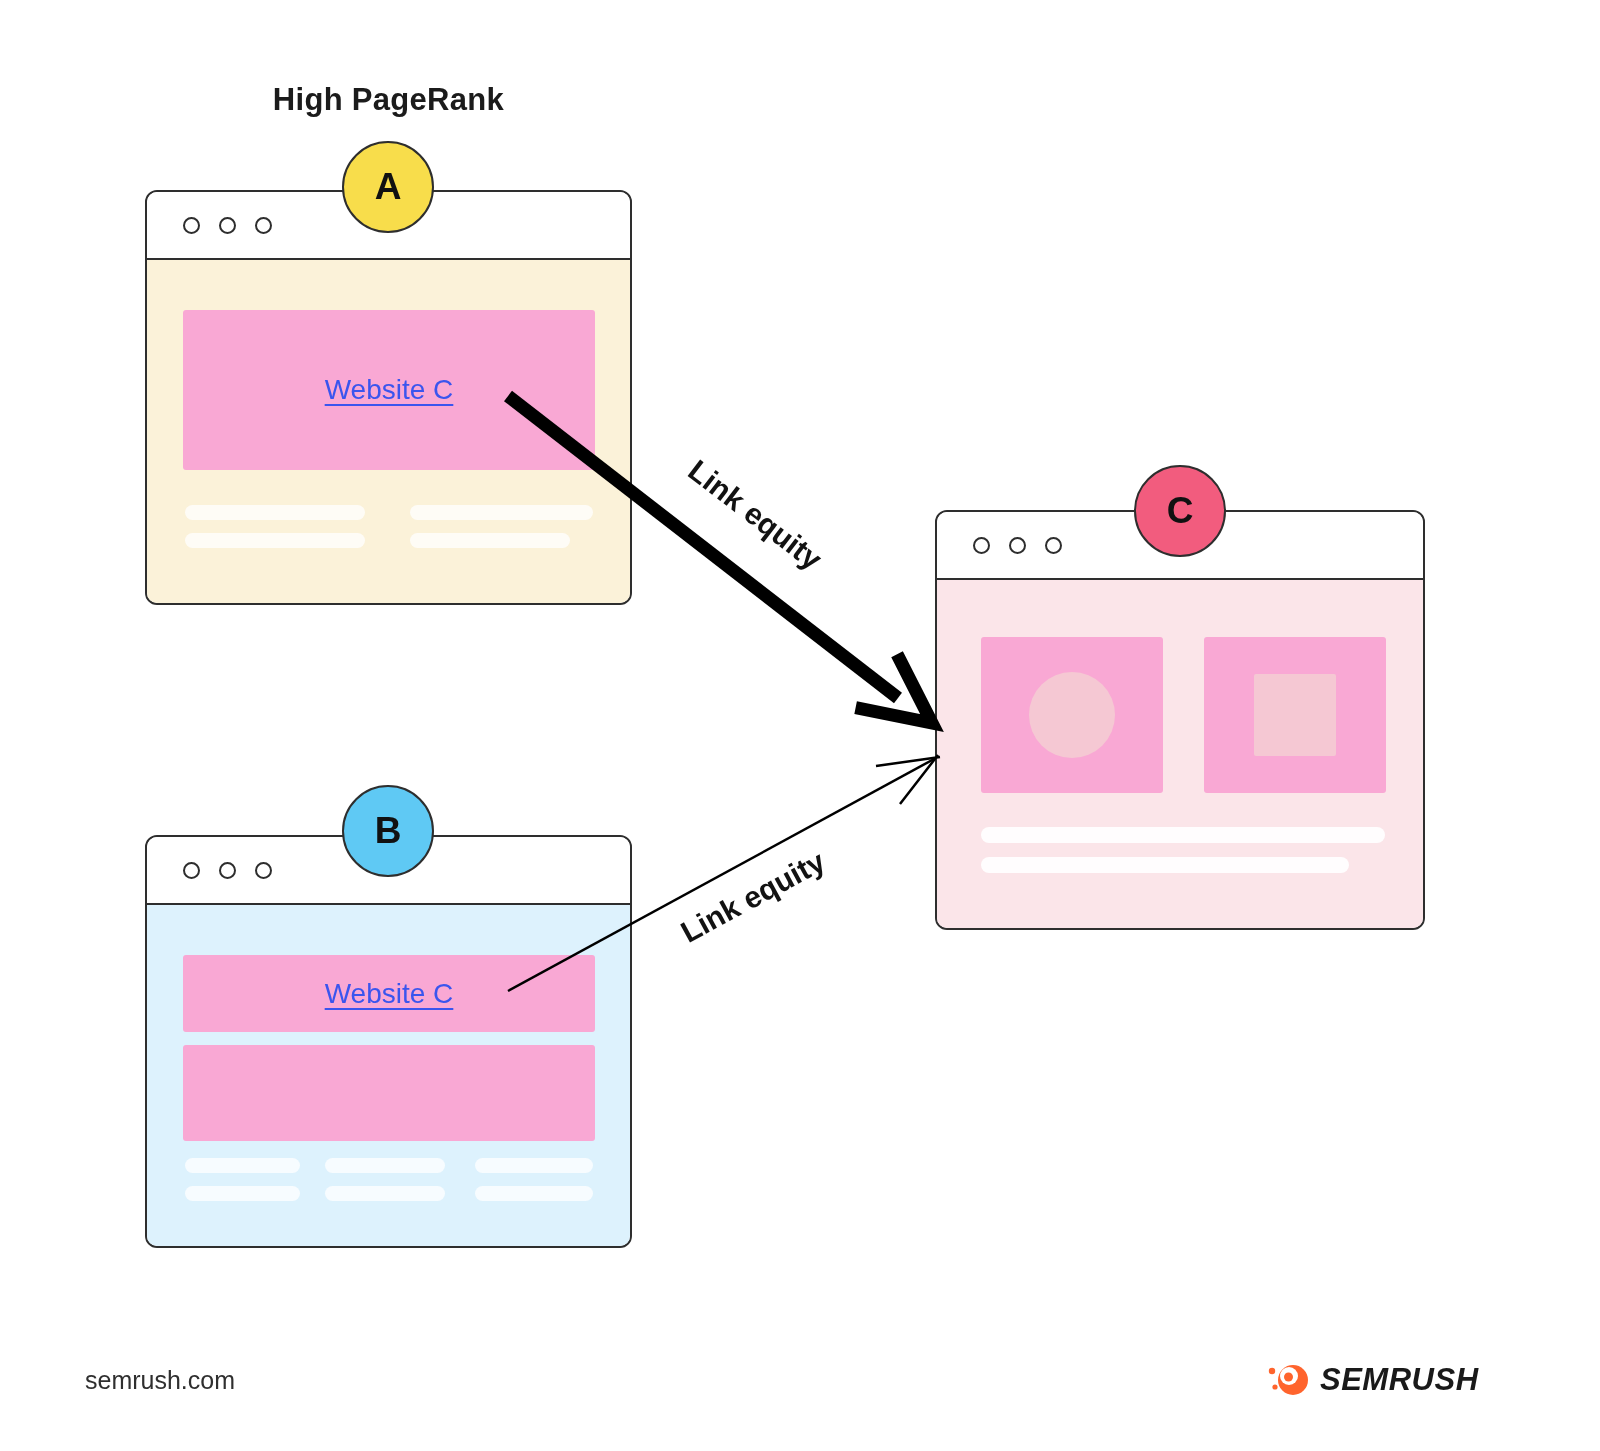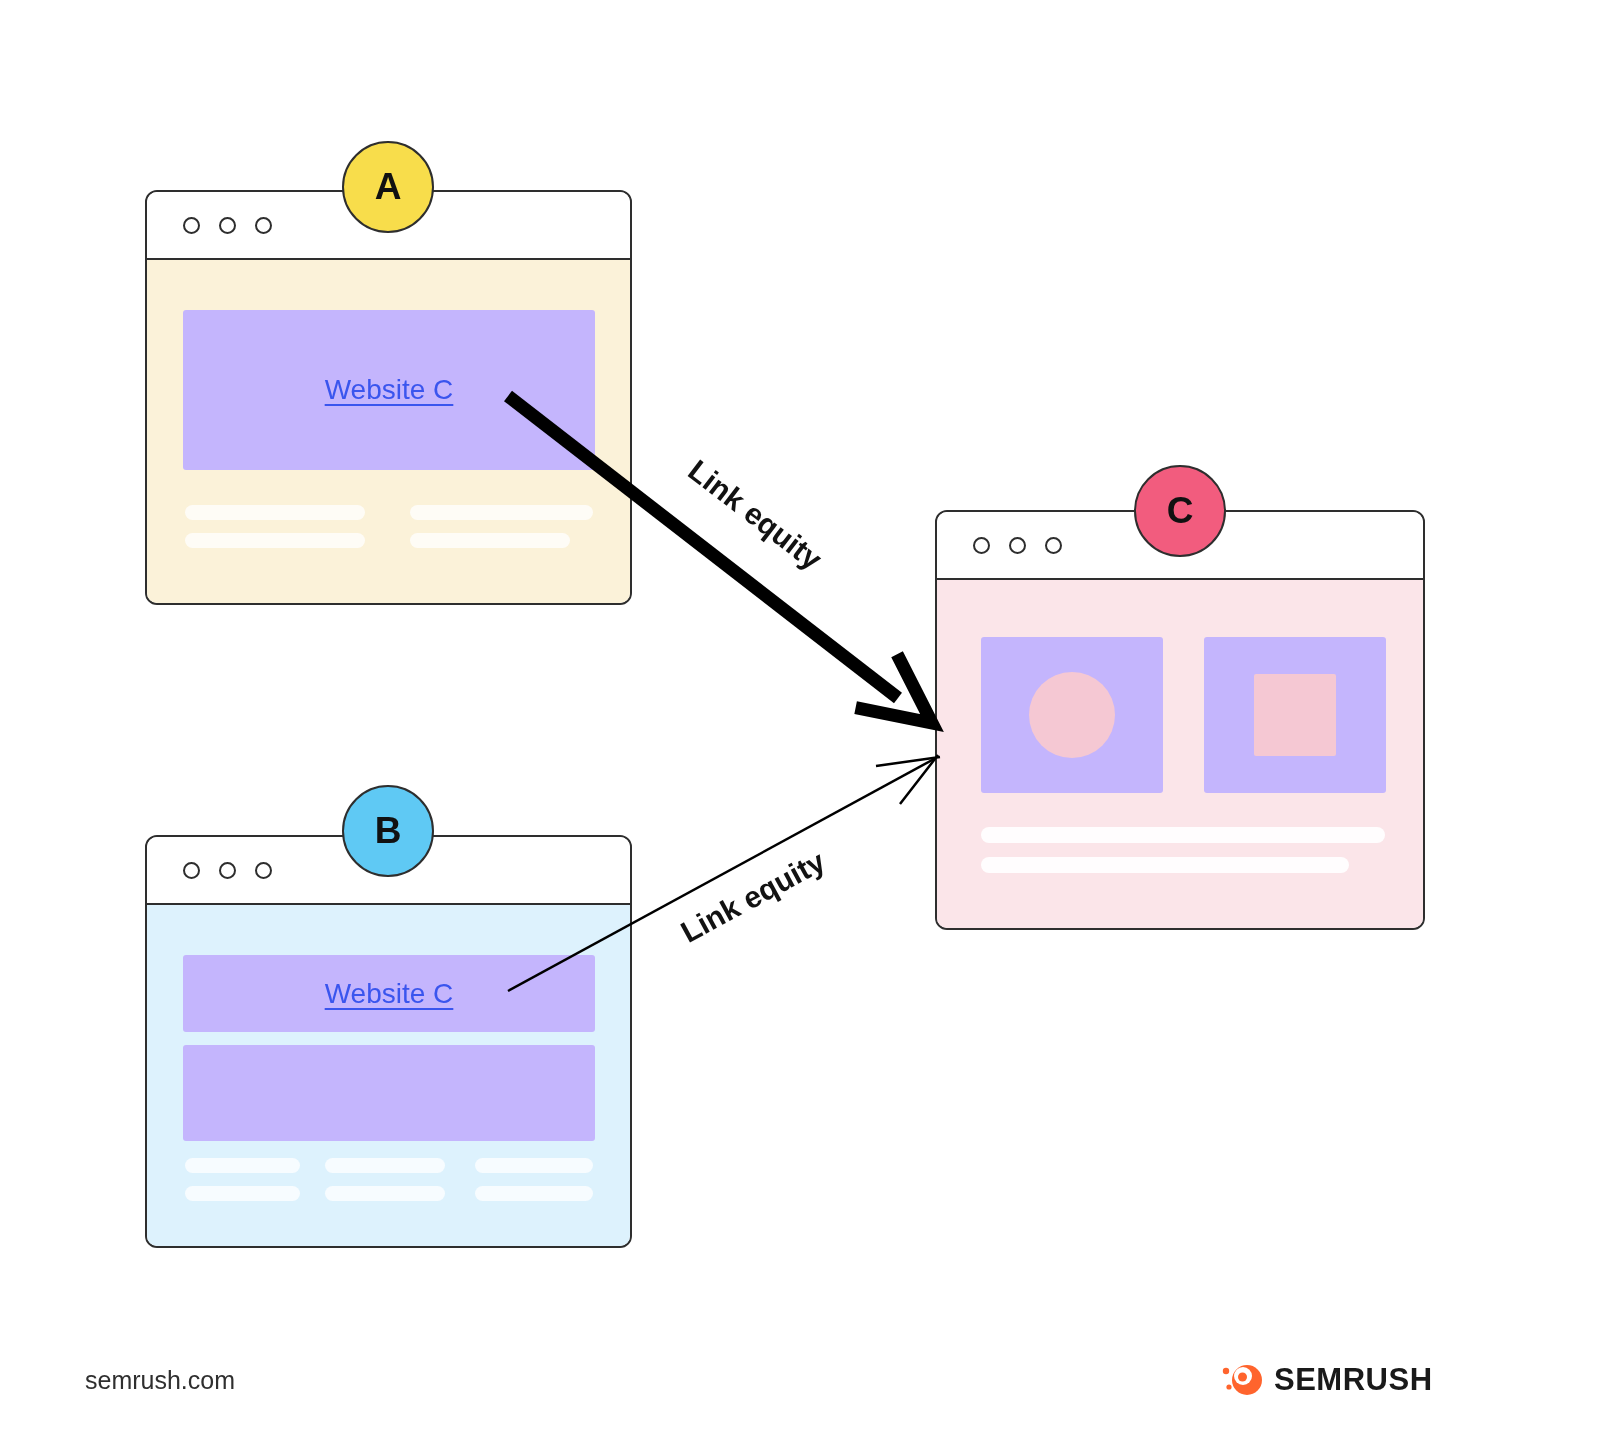--- a/index.html
+++ b/index.html
@@ -56,21 +56,21 @@
     background: #ffffff;
   }
 
   .winbody { position: relative; width: 100%; height: calc(100% - 68px); }
   .body-a { background: #FBF2D9; }
   .body-b { background: #DDF2FD; }
   .body-c { background: #FBE5E9; }
 
   .content-box {
     position: absolute;
-    background: #c4b5fd;
+    background: #f9a8d4;
     border-radius: 3px;
     display: flex;
     align-items: center;
     justify-content: center;
   }
   .box-a-main { left: 36px; top: 50px; width: 412px; height: 160px; }
   .box-b-link { left: 36px; top: 50px; width: 412px; height: 77px; }
   .box-b-blank { left: 36px; top: 140px; width: 412px; height: 96px; }
   .box-c-left { left: 44px; top: 57px; width: 182px; height: 156px; }
   .box-c-right { left: 267px; top: 57px; width: 182px; height: 156px; }
@@ -147,39 +147,41 @@
     left: 85px;
     top: 1366px;
     font-size: 25px;
     color: #2f2f2f;
     z-index: 3;
     text-align: right;
   }
 
   .logo {
     position: absolute;
-    left: 1220px;
+    left: 1266px;
     top: 1358px;
     display: flex;
     align-items: center;
     gap: 10px;
     z-index: 3;
+    font-style: italic;
   }
   .wordmark {
     font-size: 31px;
     font-weight: 700;
     letter-spacing: 0.5px;
     color: #1a1a1a;
   }
 </style>
 </head>
 <body>
 
 <div class="canvas">
 
+  <div class="heading heading-a">High PageRank</div>
 
   <div class="window window-a">
     <div class="titlebar">
       <span class="dot"></span>
       <span class="dot"></span>
       <span class="dot"></span>
     </div>
     <div class="winbody body-a">
       <div class="content-box box-a-main">
         <span class="site-link">Website C</span>

